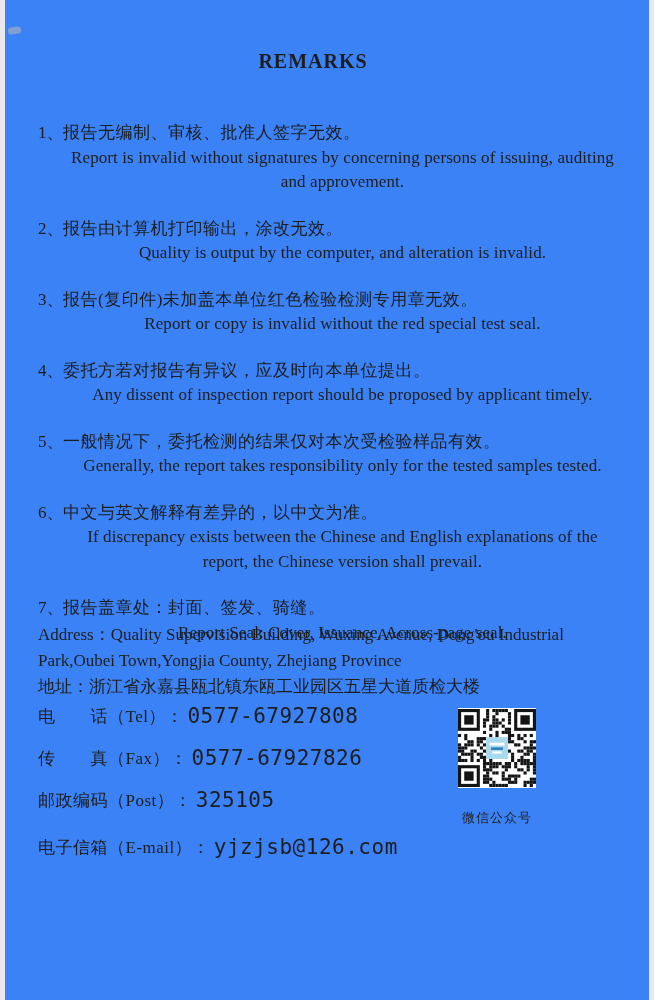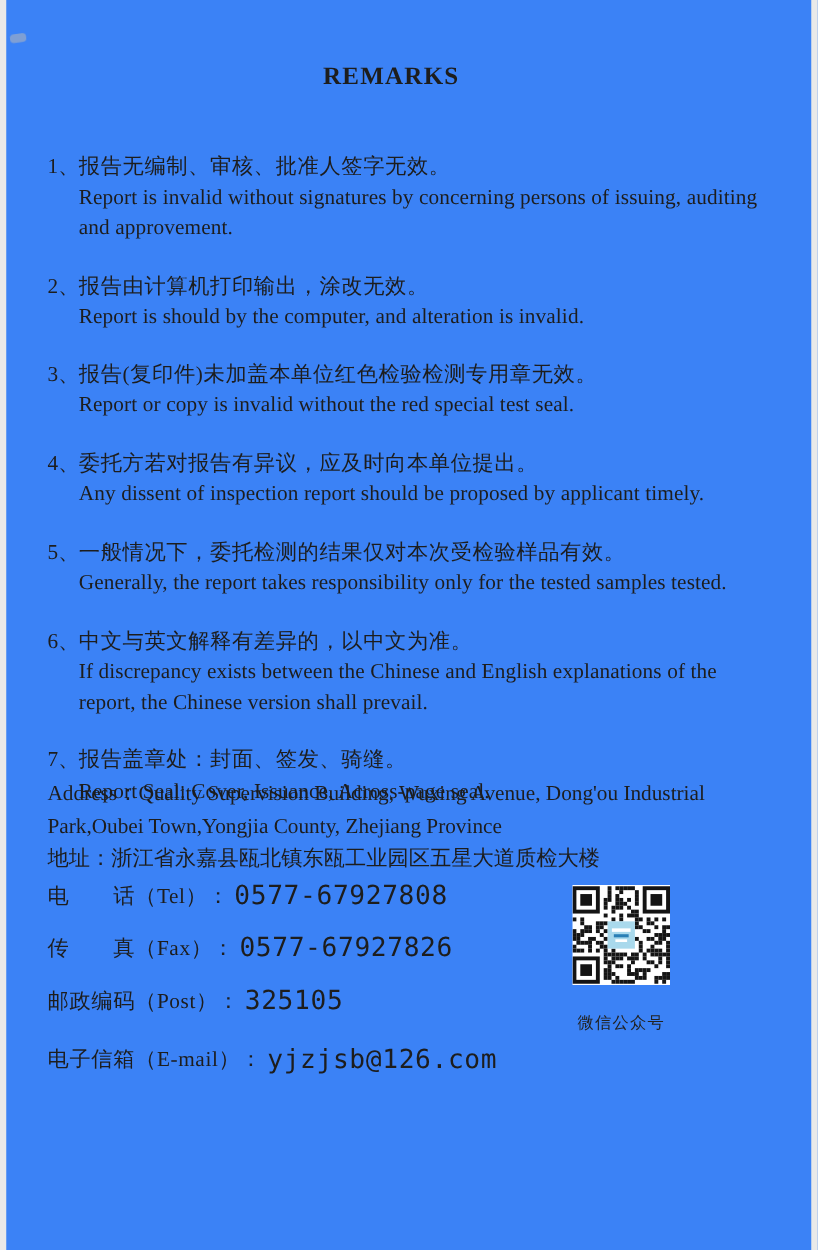--- a/index.html
+++ b/index.html
@@ -30,21 +30,21 @@
   }
   .remark{
     display:flex;
     margin-bottom:22px;
     font-size:17px;
     line-height:24.5px;
   }
   .remark .num{flex:none;width:25px;}
   .remark .texts{width:559px;}
   .remark .zh{letter-spacing:.5px;}
-  .remark .en{letter-spacing:.1px;}
+  .remark .en{letter-spacing:.1px;text-align:center;}
   .address{
     position:absolute;top:622px;left:33px;width:582px;
     font-size:17px;line-height:26px;
   }
   .contacts{
     position:absolute;top:704px;left:33px;width:400px;
     font-size:17px;
   }
   .contact-line{
     display:flex;align-items:flex-end;
@@ -83,21 +83,21 @@
       <span class="num">1、</span>
       <span class="texts">
         <span class="zh" style="display:block">报告无编制、审核、批准人签字无效。</span>
         <span class="en" style="display:block">Report is invalid without signatures by concerning persons of issuing, auditing and approvement.</span>
       </span>
     </li>
     <li class="remark">
       <span class="num">2、</span>
       <span class="texts">
         <span class="zh" style="display:block">报告由计算机打印输出，涂改无效。</span>
-        <span class="en" style="display:block">Report is should by the computer, and alteration is invalid.</span>
+        <span class="en" style="display:block">Quality is output by the computer, and alteration is invalid.</span>
       </span>
     </li>
     <li class="remark">
       <span class="num">3、</span>
       <span class="texts">
         <span class="zh" style="display:block">报告(复印件)未加盖本单位红色检验检测专用章无效。</span>
         <span class="en" style="display:block">Report or copy is invalid without the red special test seal.</span>
       </span>
     </li>
     <li class="remark">

